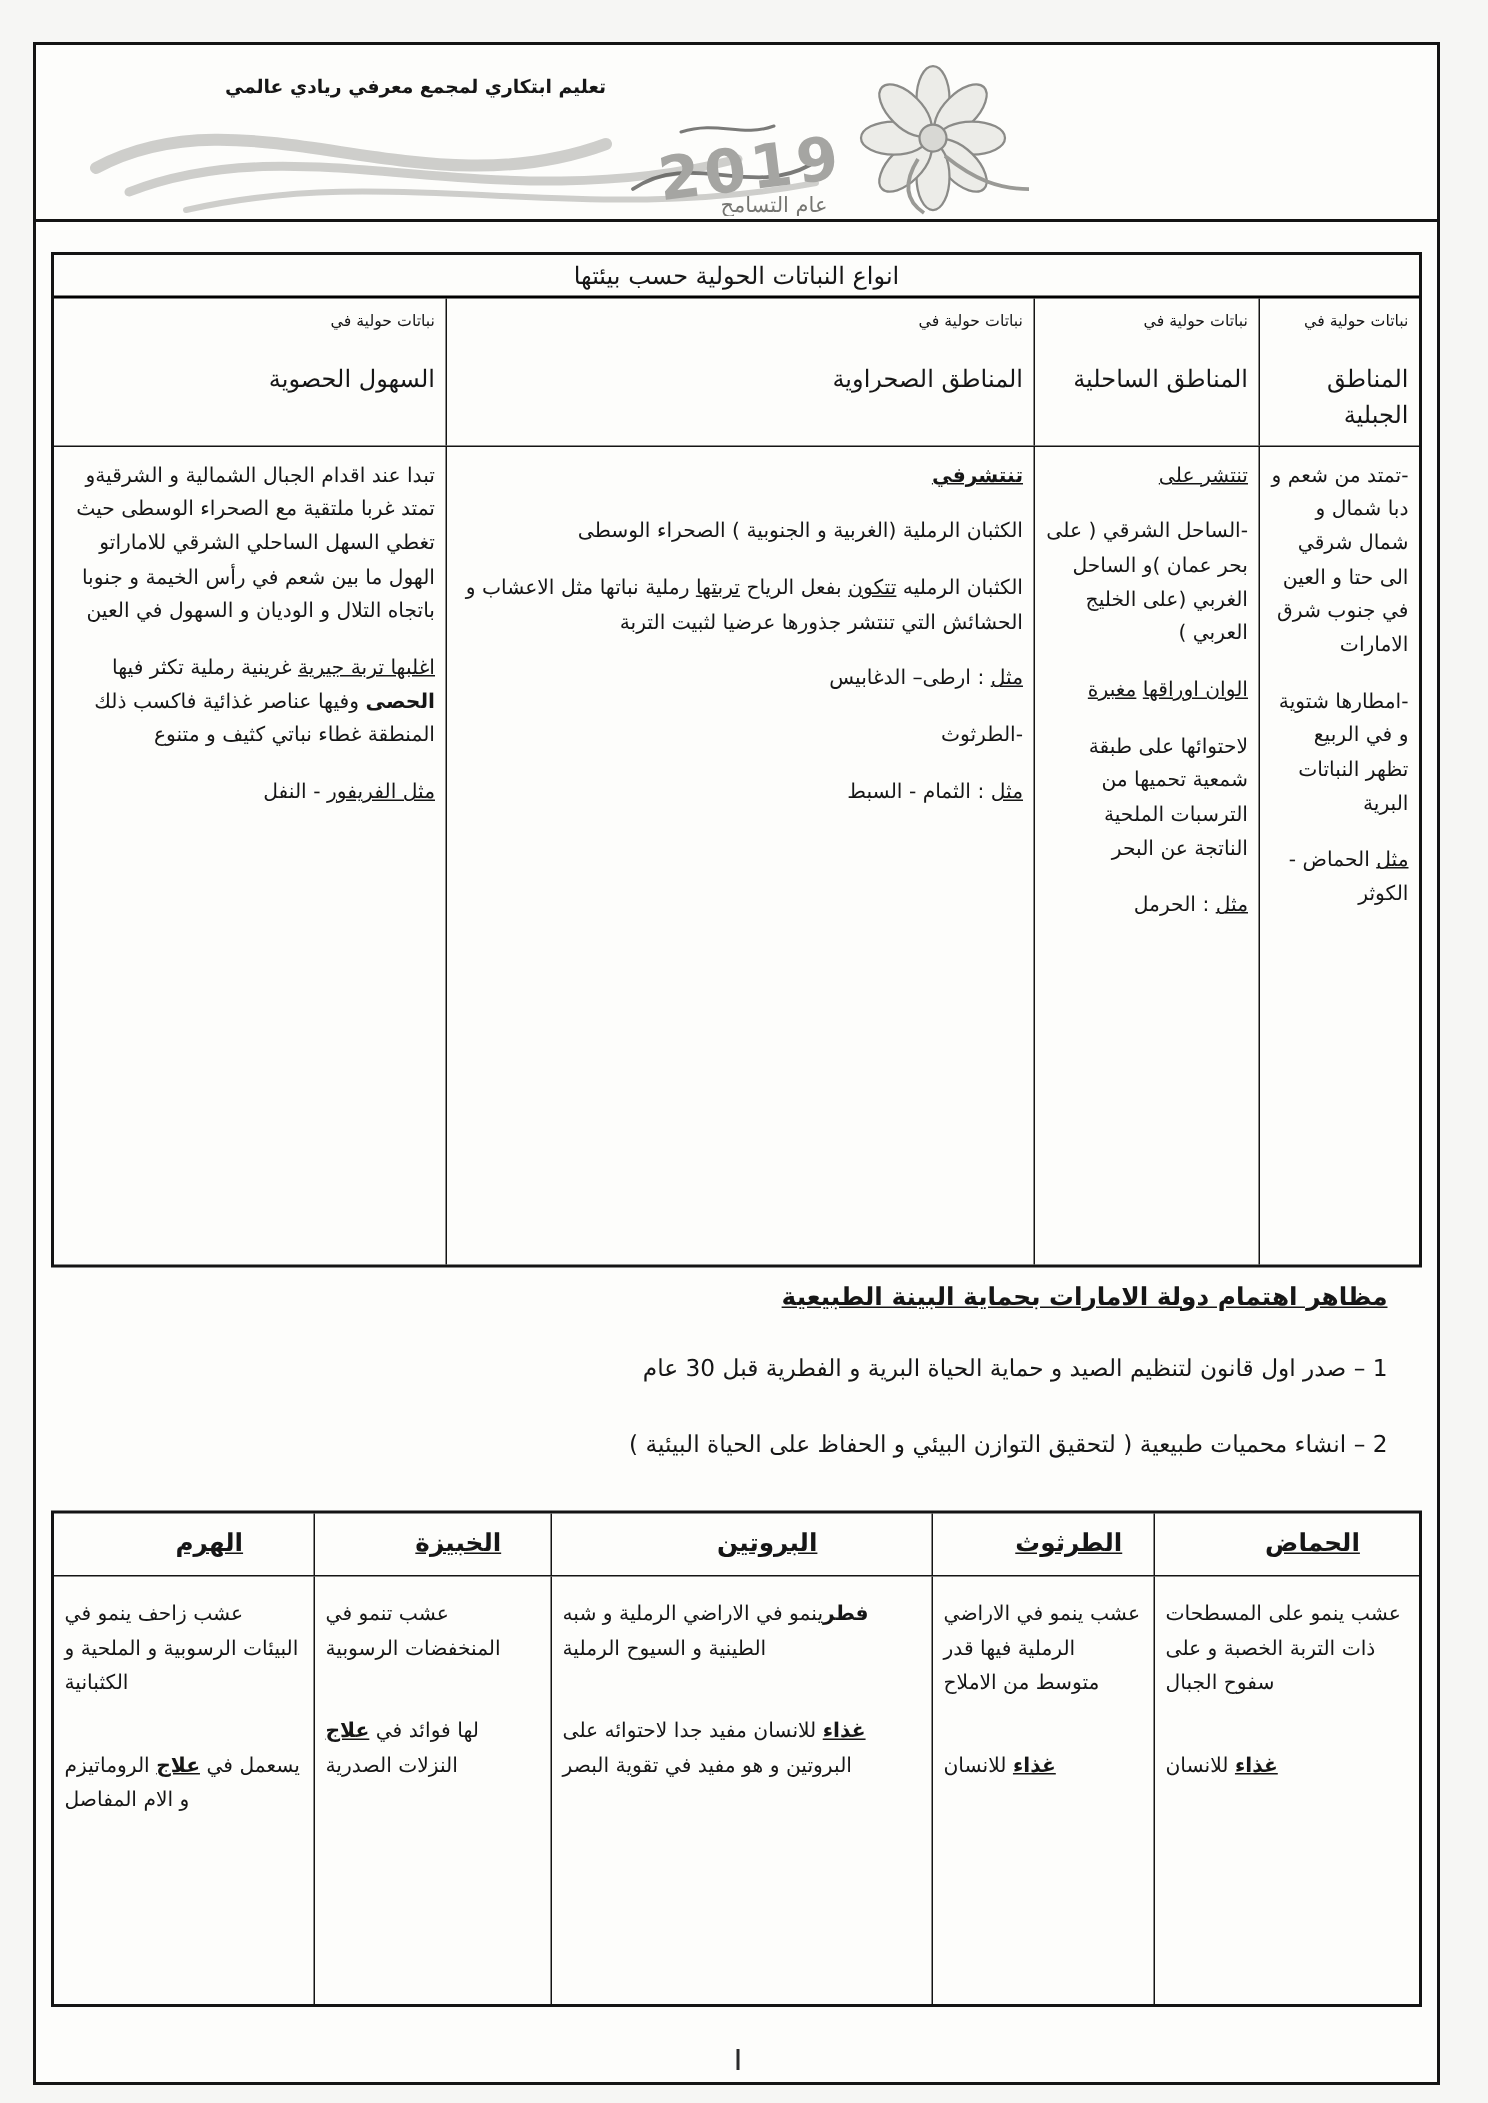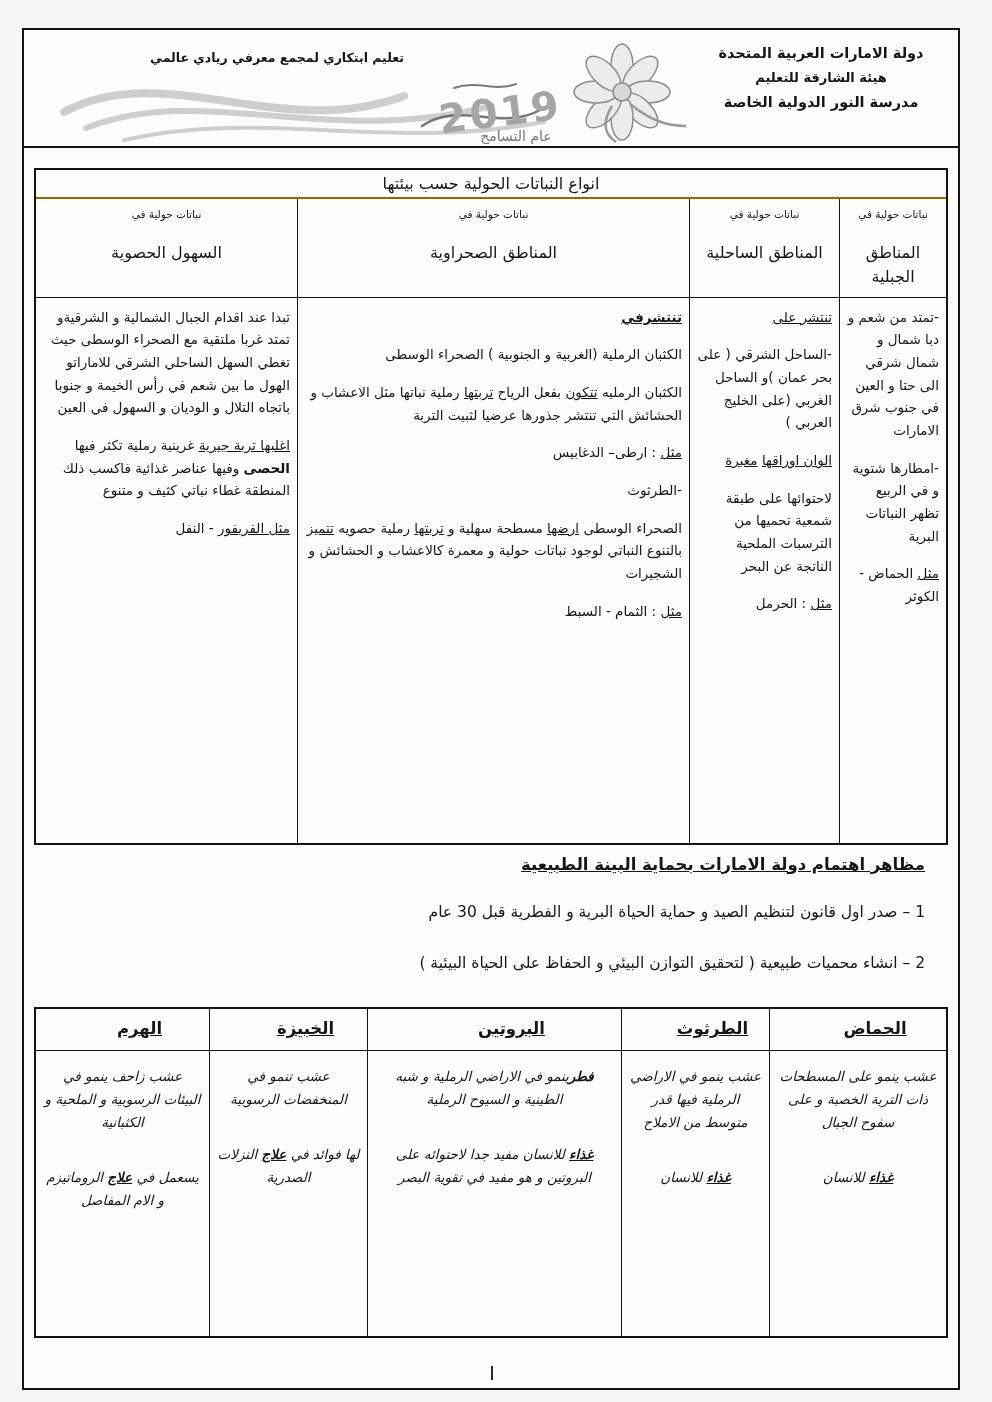--- a/index.html
+++ b/index.html
@@ -19,48 +19,48 @@
   .doc-header{position:relative;height:118px;border-bottom:2px solid #141414;overflow:hidden;}
   .header-svg{position:absolute;left:0;top:0;width:934px;height:114px;}
   .school-info{
     position:absolute;right:12px;top:10px;text-align:center;
     font-weight:bold;font-size:14.5px;line-height:1.8;width:250px;
   }
   .school-info .spaced{letter-spacing:3px;font-size:13px;}
   .motto{position:absolute;left:126px;top:20px;font-size:12.5px;font-weight:bold;}
   
   section.tbl{border:2px solid #141414;margin:20px 10px 0;background:#fdfdfb;}
-  .tbl-title{text-align:center;font-size:16px;padding:4px 6px;border-bottom:2px solid #a16207;}
+  .tbl-title{text-align:center;font-size:16px;padding:4px 6px;border-bottom:2px solid #000000;}
   .row{display:grid;}
   .row > div{padding:8px 7px;}
   .row > div + div{border-right:1px solid #141414;}
   .head-row{border-bottom:1.5px solid #141414;}
   .t1-cols{grid-template-columns:106px 150px 392px 1fr;}
   .t3-cols{grid-template-columns:176px 148px 254px 158px 1fr;}
   .t1-head-row{min-height:92px;}
-  .t1-head-row > div{font-size:15.5px;line-height:1.5;text-align:center;}
+  .t1-head-row > div{font-size:15.5px;line-height:1.5;}
   .hsmall{font-size:10.5px;}
   .hmain{font-size:16px;margin-top:18px;}
   .t1-body-row{min-height:545px;}
   .t1-body-row > div{font-size:13.5px;line-height:1.68;text-align:right;}
   .para{margin-bottom:15px;}
   .para:last-child{margin-bottom:0;}
   .seg-u{text-decoration:underline;}
   .seg-b{font-weight:bold;}
   
   .section2{padding:10px 33px 12px;}
   .s2-title{font-weight:bold;text-decoration:underline;font-size:16.5px;}
   .s2-item{font-size:15.5px;margin-top:26px;line-height:1.6;}
   
   .tbl3{margin-top:8px;}
   .t3-head-row{min-height:42px;}
   .t3-head-row > div{text-align:center;padding-top:10px;margin-left:34px;}
   .t3-head-row .hname{font-weight:bold;text-decoration:underline;font-size:16.5px;}
   .t3-body-row{min-height:285px;}
-  .t3-body-row > div{font-size:13.5px;line-height:1.7;text-align:center;padding-top:14px;font-style:italic;}
+  .t3-body-row > div{font-size:13.5px;line-height:1.7;text-align:left;padding-top:14px;}
   .t3-body-row .para{margin-bottom:32px;}
   .artifact{position:absolute;bottom:8px;left:50%;width:2px;height:14px;background:#2a2a2a;}
 </style>
 </head>
 <body>
 
 <div class="page">
 
   <header class="doc-header">
     <svg class="header-svg" viewBox="0 0 934 114" aria-hidden="true">
@@ -88,25 +88,20 @@
         </g>
         <circle cx="0" cy="0" r="9" fill="#d8d8d4" stroke="#8b8b88" stroke-width="1.5"></circle>
         <path d="M 8 12 C 28 28, 44 34, 64 34" stroke="#9a9a96" stroke-width="2.5" fill="none"></path>
         <path d="M -10 14 C -20 30, -18 42, -6 50" stroke="#9a9a96" stroke-width="2.5" fill="none"></path>
       </g>
 
       <text x="478" y="96" text-anchor="middle" font-size="40" font-weight="bold" fill="#a5a5a2" letter-spacing="3" transform="rotate(-7 478 96)">2019</text>
       <text x="492" y="111" text-anchor="middle" font-size="14" fill="#767672">عام التسامح</text>
     </svg>
 
-    <div class="school-info">
-      <div>دولة الامارات العربية المتحدة</div>
-      <div class="spaced">هيئة الشارقة للتعليم</div>
-      <div>مدرسة النور الدولية الخاصة</div>
-    </div>
 
     <div class="motto">تعليم ابتكاري لمجمع معرفي ريادي عالمي</div>
   </header>
 
   <section class="tbl tbl1">
     <div class="tbl-title">انواع النباتات الحولية حسب بيئتها</div>
 
     <div class="row t1-cols head-row t1-head-row">
       <div>
         <div class="hsmall">نباتات حولية في</div>
@@ -138,21 +133,20 @@
           <p class="para"><span class="seg-u">الوان اوراقها</span><span> </span><span class="seg-u">مغبرة</span></p>
           <p class="para"><span>لاحتوائها على طبقة شمعية تحميها من الترسبات الملحية الناتجة عن البحر</span></p>
           <p class="para"><span class="seg-u">مثل</span><span> : الحرمل</span></p>
         </div>
       <div>
           <p class="para"><span class="seg-u seg-b">تنتشرفي</span></p>
           <p class="para"><span>الكثبان الرملية (الغربية و الجنوبية ) الصحراء الوسطى</span></p>
           <p class="para"><span>الكثبان الرمليه </span><span class="seg-u">تتكون</span><span> بفعل الرياح </span><span class="seg-u">تربتها</span><span> رملية نباتها مثل الاعشاب و الحشائش التي تنتشر جذورها عرضيا لثبيت التربة</span></p>
           <p class="para"><span class="seg-u">مثل</span><span> : ارطى– الدغابيس</span></p>
           <p class="para"><span>-الطرثوث</span></p>
-          <p class="para"><span>الصحراء الوسطى </span><span class="seg-u">ارضها</span><span> مسطحة سهلية و </span><span class="seg-u">تربتها</span><span> رملية حصويه </span><span class="seg-u">تتميز</span><span> بالتنوع النباتي لوجود نباتات حولية و معمرة كالاعشاب و الحشائش و الشجيرات</span></p>
           <p class="para"><span class="seg-u">مثل</span><span> : الثمام - السبط</span></p>
         </div>
       <div>
           <p class="para"><span>تبدا عند اقدام الجبال الشمالية و الشرقيةو تمتد غربا ملتقية مع الصحراء الوسطى حيث تغطي السهل الساحلي الشرقي للاماراتو الهول ما بين شعم في رأس الخيمة و جنوبا باتجاه التلال و الوديان و السهول في العين</span></p>
           <p class="para"><span class="seg-u">اغلبها تربة جيرية</span><span> غرينية رملية تكثر فيها </span><span class="seg-b">الحصى</span><span> وفيها عناصر غذائية فاكسب ذلك المنطقة غطاء نباتي كثيف و متنوع</span></p>
           <p class="para"><span class="seg-u">مثل الفريفور</span><span> - النفل</span></p>
         </div>
     </div>
   </section>
 

